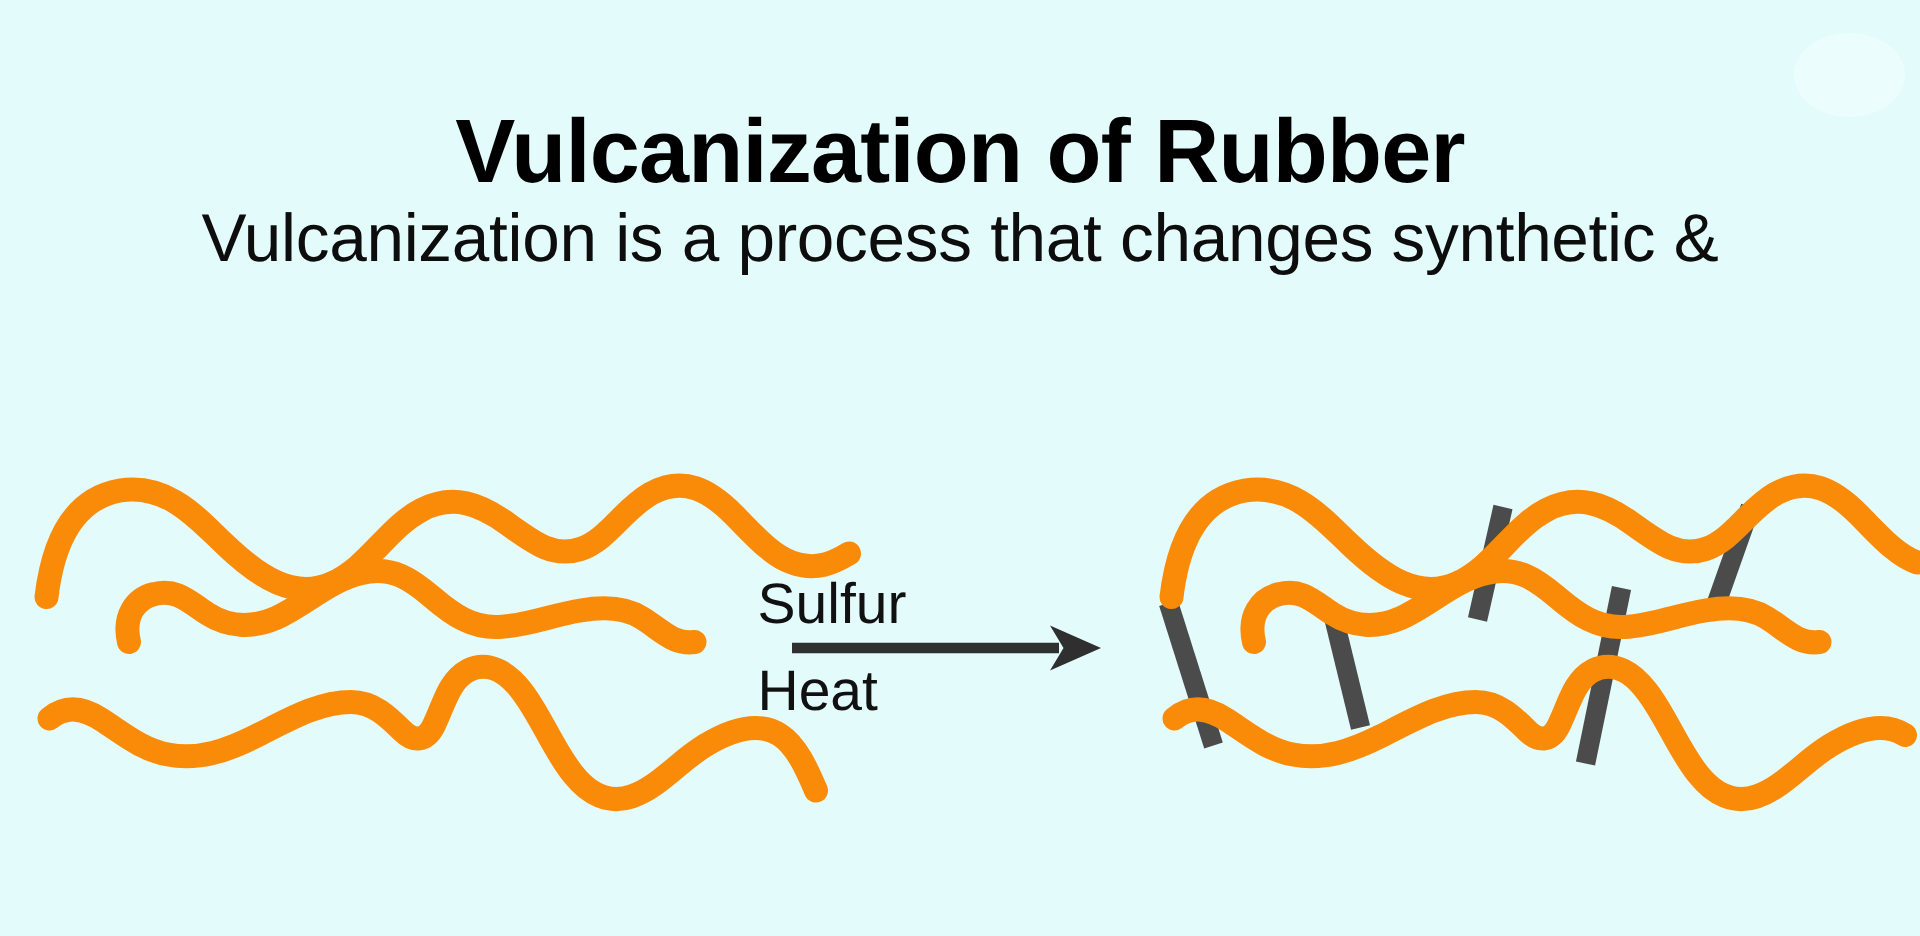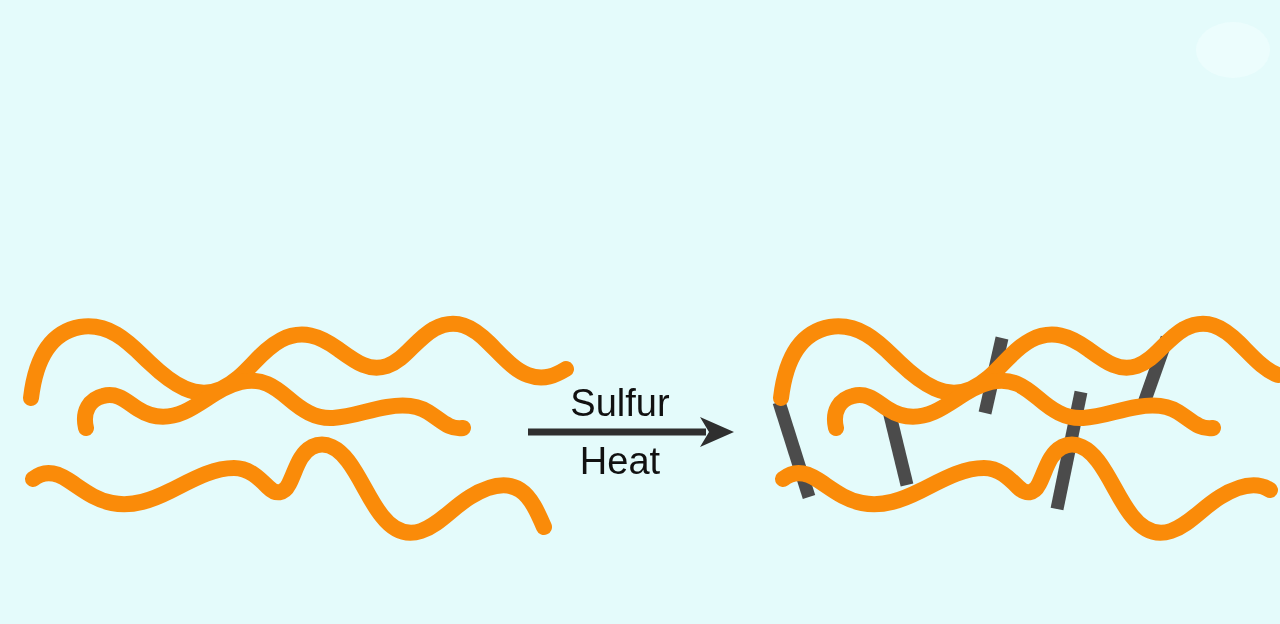--- a/index.html
+++ b/index.html
@@ -59,21 +59,20 @@
   }
   #diagram {
     position: absolute;
     left: 0;
     top: 0;
     width: 1280px;
     height: 624px;
   }
   .rxn-label {
     position: absolute;
-    text-align: center;
     font-size: 38px;
     font-weight: 400;
     color: #111111;
     font-family: "Liberation Sans", sans-serif;
     white-space: nowrap;
   }
   #label-sulfur {
     left: 505px;
     top: 382px;
     width: 230px;
@@ -84,22 +83,24 @@
     width: 230px;
   }
 </style>
 </head>
 <body>
 
 <div id="canvas">
 
   <div id="watermark"></div>
 
+  <h1 id="title">Vulcanization of Rubber</h1>
 
   <div id="subtitle">
+    <div>Vulcanization is a process that changes synthetic &amp;</div>
   </div>
 
   <svg id="diagram" viewBox="0 0 1280 624" xmlns="http://www.w3.org/2000/svg">
 
     <g id="left-group">
       <path class="chain" fill="none" stroke-linecap="round" stroke-linejoin="round" d="M 31 398 C 36 356 52 332 80 327 C 112 322 132 346 150 363 C 173 385 196 400 221 389 C 246 378 258 352 281 340 C 302 329 320 336 338 349 C 356 362 369 372 387 366 C 405 360 415 340 434 329 C 456 317 473 327 489 343 C 503 357 514 370 528 375 C 544 381 556 375 566 369" stroke="#fa8b09" stroke-width="16"></path>
       <path class="chain" fill="none" stroke-linecap="round" stroke-linejoin="round" d="M 86 428 C 82 411 90 399 103 396 C 118 392 127 402 138 409 C 152 418 168 419 184 412 C 204 403 219 387 241 382 C 262 377 275 387 288 398 C 302 410 315 419 333 418 C 352 417 368 410 387 407 C 404 404 417 405 428 412 C 441 420 449 430 463 428" stroke="#fa8b09" stroke-width="16"></path>
       <path class="chain" fill="none" stroke-linecap="round" stroke-linejoin="round" d="M 33 479 C 44 470 56 472 68 480 C 82 489 95 500 112 503 C 133 507 152 500 170 491 C 192 480 212 468 234 468 C 249 468 259 478 268 487 C 276 495 284 494 289 484 C 296 470 299 454 312 447 C 326 440 339 449 348 461 C 361 478 369 500 382 516 C 393 530 406 536 421 531 C 439 525 452 508 470 497 C 488 486 506 481 520 490 C 531 497 538 513 544 527" stroke="#fa8b09" stroke-width="16"></path>
     </g>
 

